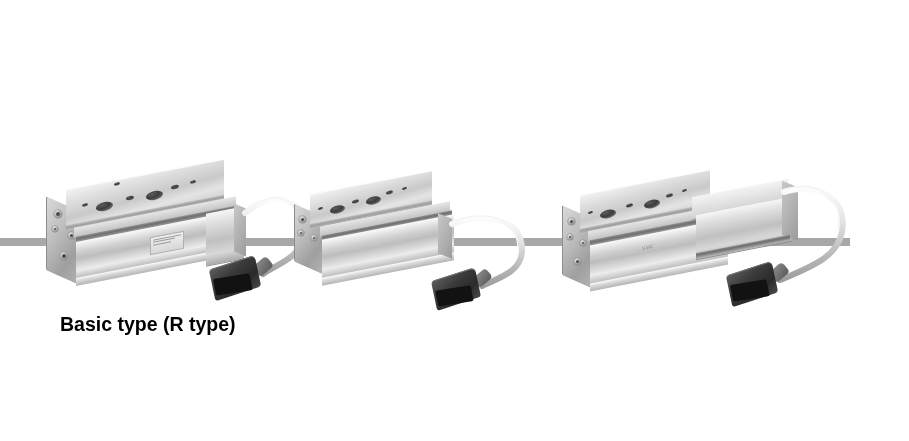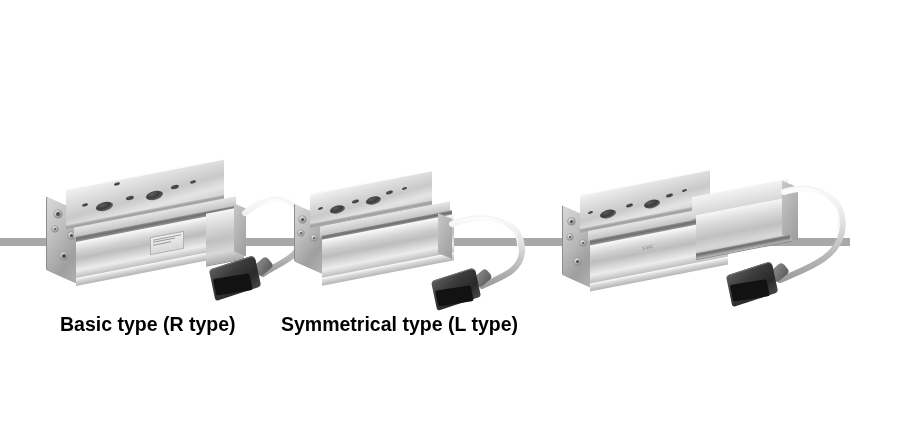--- a/index.html
+++ b/index.html
@@ -349,16 +349,15 @@
     </svg>
 
     <div class="connector-neck" style="left:214px; top:106px; width:18px; height:13px;"></div>
     <div class="connector" style="left:172px; top:108px; width:48px; height:32px;">
       <div class="connector-face"></div>
     </div>
   </div>
 
   <div id="captions">
     <div class="caption" id="caption-1">Basic type (R type)</div>
-    <div class="caption" id="caption-2">Symmetrical type (L type)</div>
   </div>
 
 </div>
 
 </body></html>

